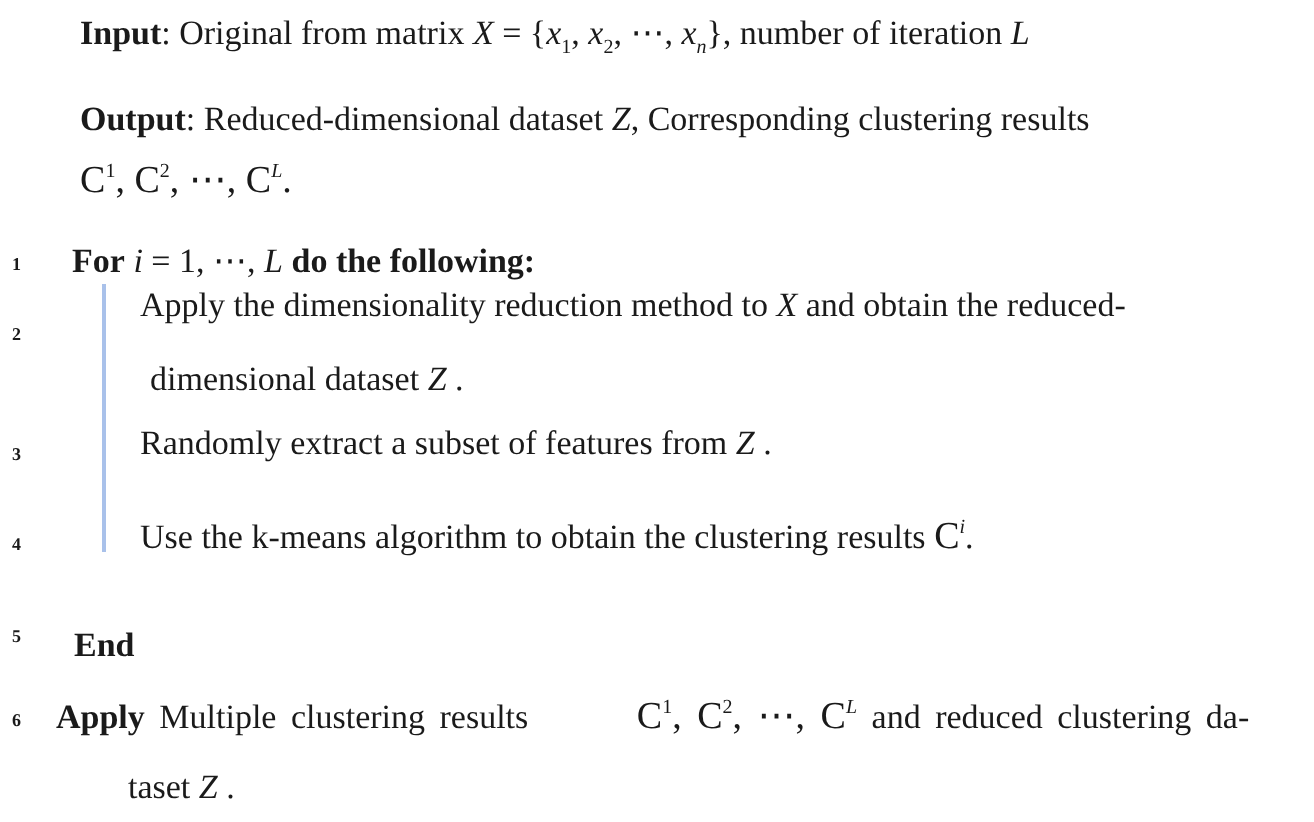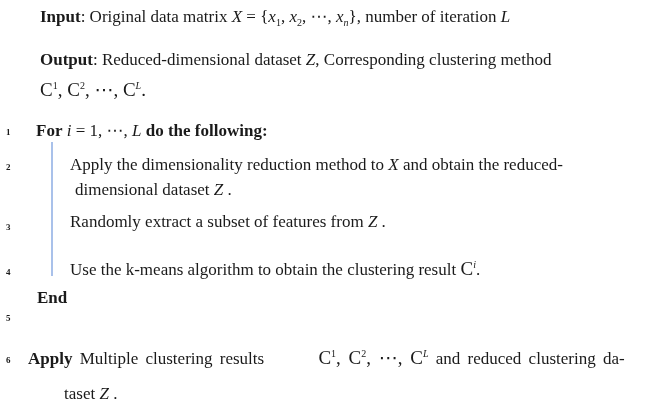--- a/index.html
+++ b/index.html
@@ -12,60 +12,60 @@
     .bold { font-weight: bold; font-family: Liberation Serif, serif; }
     .math { font-style: italic; font-family: "Liberation Serif", serif; }
     .lnum { position: absolute; font-size: 9px; font-weight: bold; font-family: "Liberation Serif", serif; }
     .vbar { position: absolute; left: 51px; top: 142px; width: 2px; height: 134px; background: #a9c1ea; }
     sub, sup { font-size: 10px; }
   </style>
 </head>
 <body>
 
 <div class="line" style="left:40px; top:6px;">
-  <span class="bold">Input</span><span>: Original data matrix </span>
+  <span class="bold">Input</span><span>: Original from matrix </span>
   <span class="math">X</span> = {<span class="math">x</span><sub>1</sub>, <span class="math">x</span><sub>2</sub>, ⋯, <span class="math">x</span><sub><i>n</i></sub>}<span>, number of iteration </span><span class="math">L</span>
 </div>
 
 <div class="line" style="left:40px; top:50px;">
-  <span class="bold">Output</span><span>: Reduced-dimensional dataset </span><span class="math">Z</span><span>, Corresponding clustering method</span>
+  <span class="bold">Output</span><span>: Reduced-dimensional dataset </span><span class="math">Z</span><span>, Corresponding clustering results</span>
 </div>
 <div class="line" style="left:40px; top:78px; font-size:19px;">
   C<sup>1</sup>, C<sup>2</sup>, ⋯, C<sup><i>L</i></sup>.
 </div>
 
 <span class="lnum" style="left:6px; top:127px;">1</span>
 <div class="line" style="left:36px; top:120px;">
   <span class="bold">For</span>
   <span class="math">i</span> = 1, ⋯, <span class="math">L</span>
   <span class="bold">do the following:</span>
 </div>
 
 <div class="vbar"></div>
 
 <span class="lnum" style="left:6px; top:162px;">2</span>
-<div class="line" style="left:70px; top:155px;">
+<div class="line" style="left:70px; top:143px;">
   <span>Apply the dimensionality reduction method to </span><span class="math">X</span><span> and obtain the reduced-</span>
 </div>
 <div class="line" style="left:75px; top:180px;">
   <span>dimensional dataset </span><span class="math">Z</span> .
 </div>
 
 <span class="lnum" style="left:6px; top:222px;">3</span>
 <div class="line" style="left:70px; top:212px;">
   <span>Randomly extract a subset of features from </span><span class="math">Z</span> .
 </div>
 
 <span class="lnum" style="left:6px; top:267px;">4</span>
 <div class="line" style="left:70px; top:258px;">
-  <span>Use the k-means algorithm to obtain the clustering result </span><span style="font-size:19px;">C<sup><i>i</i></sup></span>.
+  <span>Use the k-means algorithm to obtain the clustering results </span><span style="font-size:19px;">C<sup><i>i</i></sup></span>.
 </div>
 
 <span class="lnum" style="left:6px; top:313px;">5</span>
-<div class="line bold" style="left:37px; top:288px;">End</div>
+<div class="line bold" style="left:37px; top:313px;">End</div>
 
 <span class="lnum" style="left:6px; top:355px;">6</span>
 <div class="line" style="left:28px; top:346px; word-spacing:3px;">
   <span class="bold">Apply</span><span> Multiple clustering results </span><span style="font-size:19px;margin-left:47px;">C<sup>1</sup>, C<sup>2</sup>, ⋯, C<sup><i>L</i></sup></span><span> and reduced clustering da-</span>
 </div>
 <div class="line" style="left:44px; top:384px;margin-left:20px;">
   <span>taset </span><span class="math">Z</span> .
 </div>
 
 </body></html>

